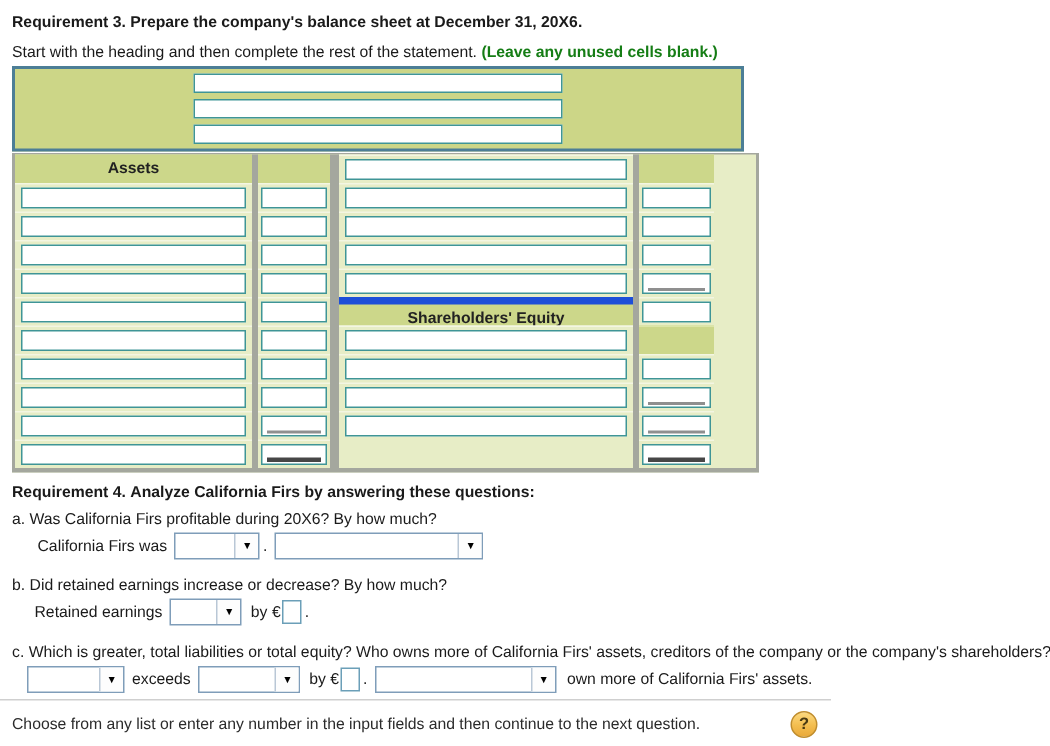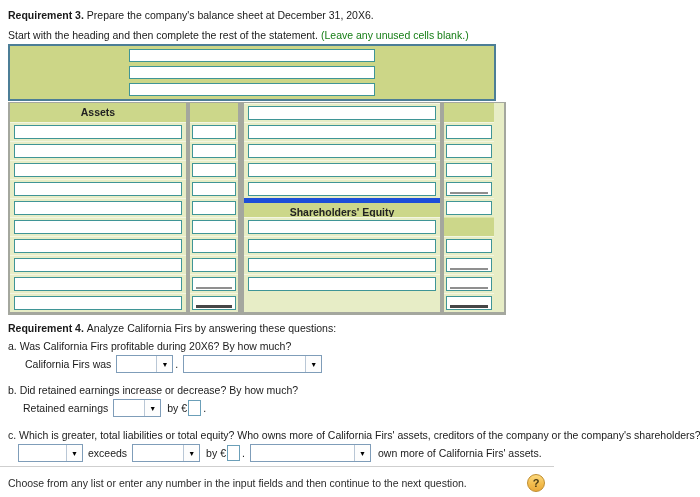--- a/index.html
+++ b/index.html
@@ -1,31 +1,31 @@
 <!DOCTYPE html>
 <html><head>
 <meta charset="utf-8">
 <style>
   html,body{margin:0;padding:0;background:#fff;}
   body{width:700px;height:497px;position:relative;font-family:"Liberation Sans",sans-serif;font-size:10.5px;color:#1a1a1a;overflow:hidden;}
   .abs{position:absolute;}
   b{font-weight:700;text-align:right;}
-  .sp{margin-left:3px;}
+  .sp{margin-left:3px;font-weight:bold;}
   .green{color:#157d15;}
 
   
   #heading-box{left:8px;top:44px;width:484px;height:53px;border:2px solid #4c7e96;background:#ccd687;
     display:flex;flex-direction:column;align-items:center;justify-content:center;gap:4px;}
   .head-inp{width:246px;height:13px;border:1px solid #3f9596;background:#fff;box-sizing:border-box;display:block;font:inherit;padding:0 3px;}
 
   
   #bs-table{left:8px;top:102px;width:494px;border:2px solid #a4a79e;border-top-width:1px;border-bottom-width:3px;
     display:flex;background:#e7edc6;}
   .col{display:flex;flex-direction:column;}
-  .c1{width:176px;} .c2{width:48px;} .c3{width:196px;} .c4{width:50px;}
+  .c1{width:158px;} .c2{width:48px;} .c3{width:196px;} .c4{width:50px;}
   .vdiv{width:4px;background:#a4a79e;} .vdiv.wide{width:6px;}
   .hcell{height:19px;background:#ccd78a;font-weight:700;text-align:center;line-height:19px;color:#222;box-sizing:border-box;}
   .cell{height:19px;box-sizing:border-box;padding:2px 4px 0;background:#e7edc6;border-top:1px solid #f3f6e2;}
   .cell.n{padding:2px 2px 0;}
   .cell.band{background:#ccd78a;border-top:1px solid #dde5a8;}
   .inpwrap{position:relative;height:14px;}
   .inpwrap input{width:100%;height:100%;box-sizing:border-box;border:1px solid #3f9596;background:#fff;display:block;font:inherit;padding:0 2px;}
   .inpwrap.u1::after{content:"";position:absolute;left:4px;right:4px;bottom:2px;height:2px;background:#8f8f8f;z-index:1;pointer-events:none;}
   .inpwrap.u2::after{content:"";position:absolute;left:4px;right:4px;bottom:2px;height:3px;background:#464646;z-index:1;pointer-events:none;}
 

